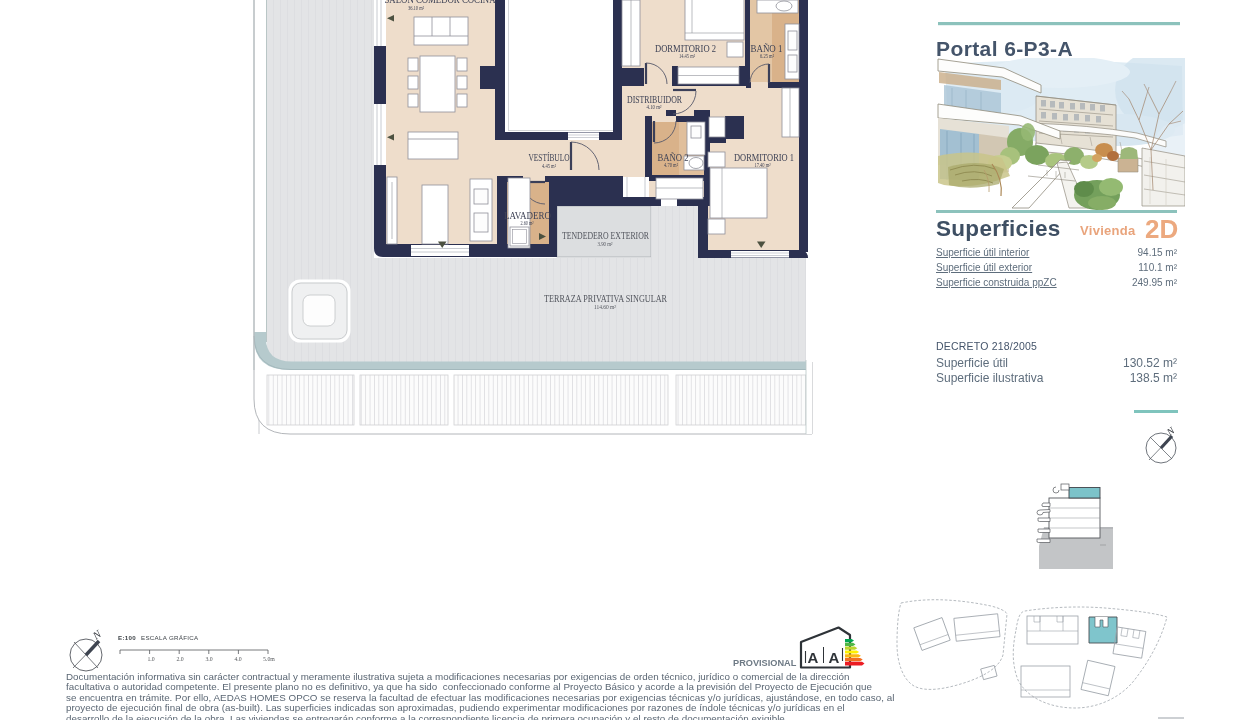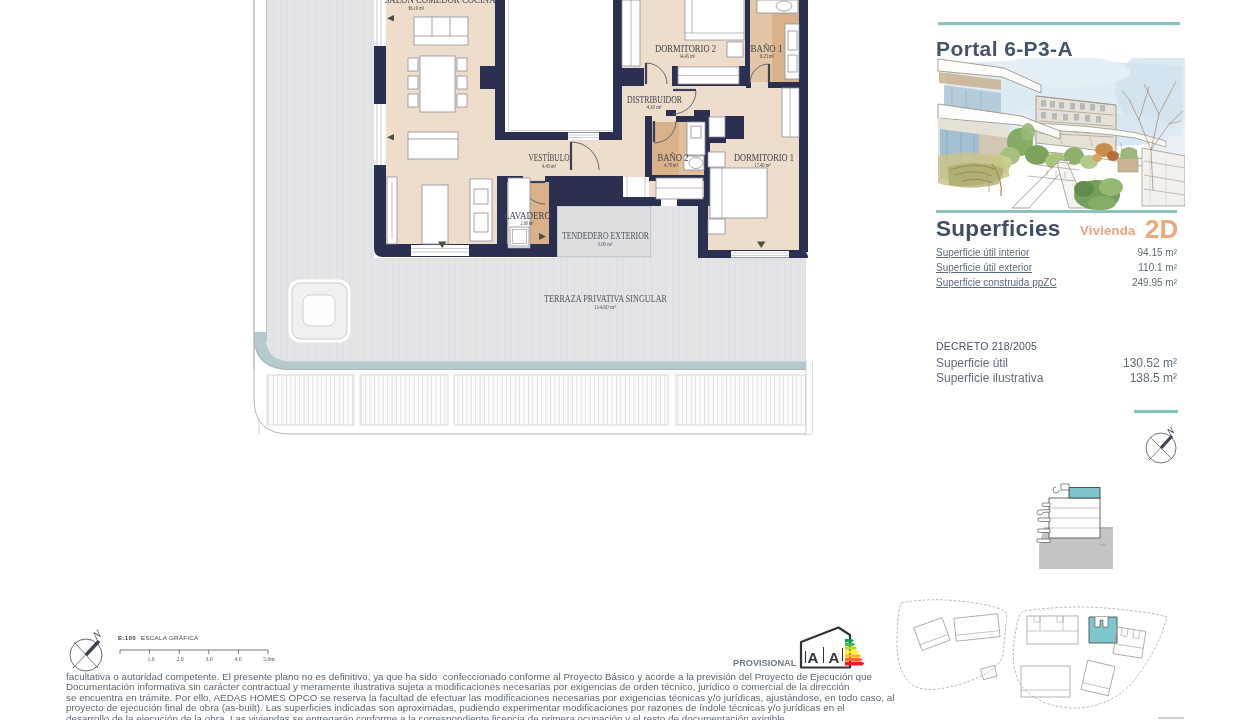--- a/index.html
+++ b/index.html
@@ -535,18 +535,18 @@
 </div>
 
 <div class="abs" style="left:936px;top:340px;font-size:10.5px;font-weight:400;color:#44546a;letter-spacing:0.2px;">DECRETO 218/2005</div>
 
 <div class="abs" style="left:936px;top:356px;width:241px;font-size:12px;color:#5e6d7c;">
   <div style="height:15px;"><span>Superficie útil</span><span style="float:right">130.52 m²</span></div>
   <div style="height:15px;"><span>Superficie ilustrativa</span><span style="float:right">138.5 m²</span></div>
 </div>
 
 <div class="abs" style="left:66px;top:672px;font-size:9.8px;line-height:10.4px;color:#5a6673;letter-spacing:0.03px;white-space:nowrap;">
+<div>Documentación informativa sin carácter contractual y meramente ilustrativa sujeta a modificaciones necesarias por exigencias de orden técnico, jurídico o comercial de la dirección</div>
 <div>facultativa o autoridad competente. El presente plano no es definitivo, ya que ha sido&nbsp; confeccionado conforme al Proyecto Básico y acorde a la previsión del Proyecto de Ejecución que</div>
-<div>Documentación informativa sin carácter contractual y meramente ilustrativa sujeta a modificaciones necesarias por exigencias de orden técnico, jurídico o comercial de la dirección</div>
 <div>se encuentra en trámite. Por ello, AEDAS HOMES OPCO se reserva la facultad de efectuar las modificaciones necesarias por exigencias técnicas y/o jurídicas, ajustándose, en todo caso, al</div>
 <div>proyecto de ejecución final de obra (as-built). Las superficies indicadas son aproximadas, pudiendo experimentar modificaciones por razones de índole técnicas y/o jurídicas en el</div>
 <div>desarrollo de la ejecución de la obra. Las viviendas se entregarán conforme a la correspondiente licencia de primera ocupación y el resto de documentación exigible.</div>
 </div>
 
 </body></html>

